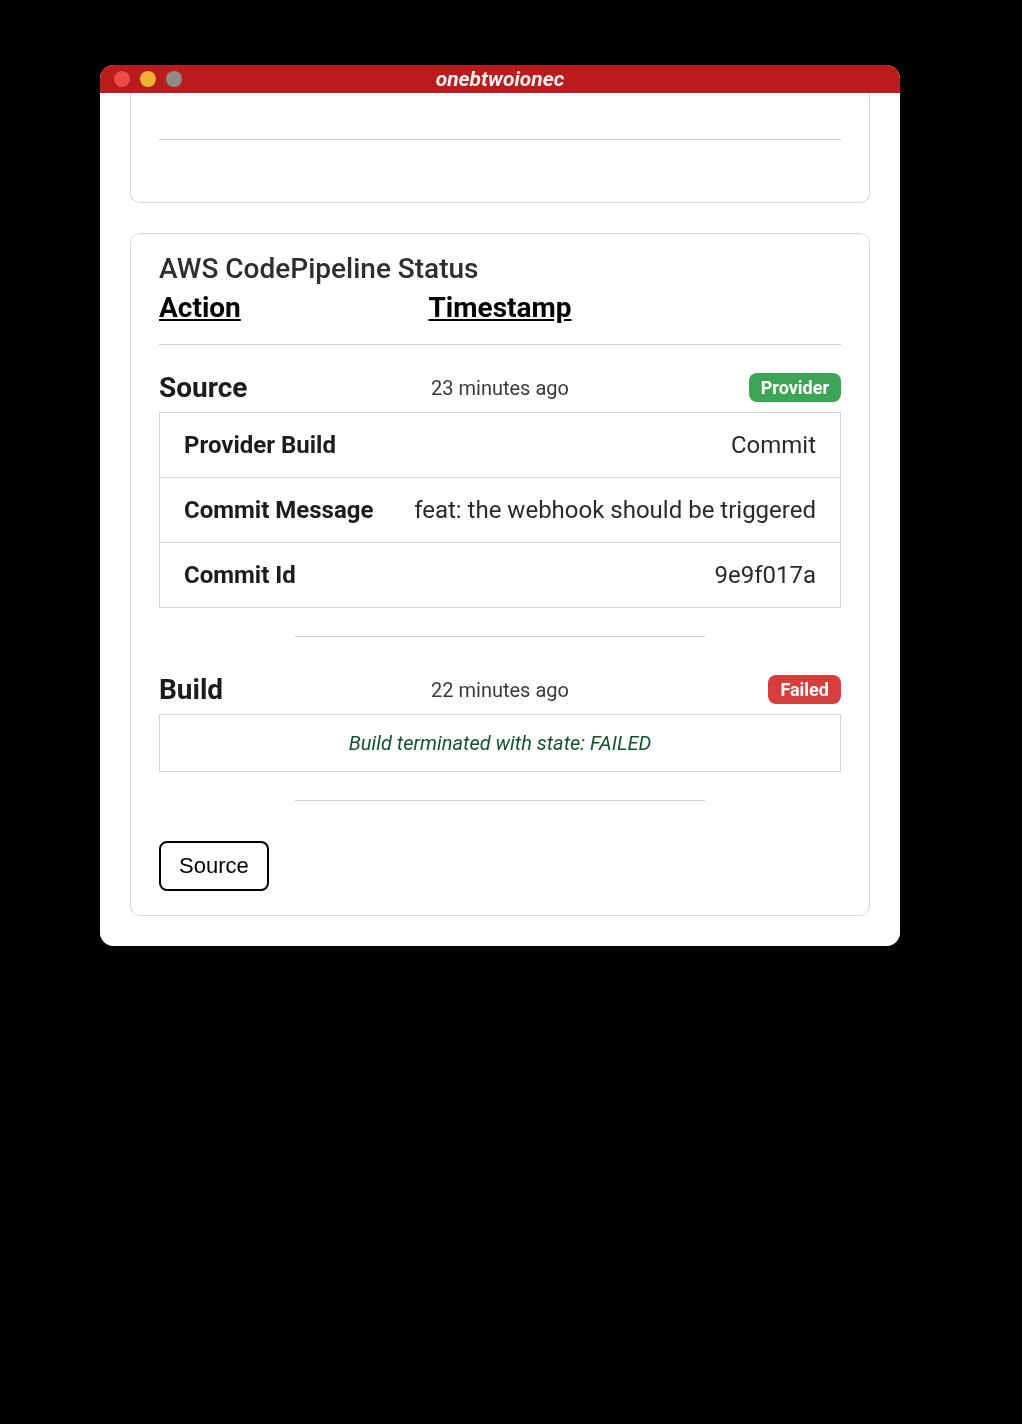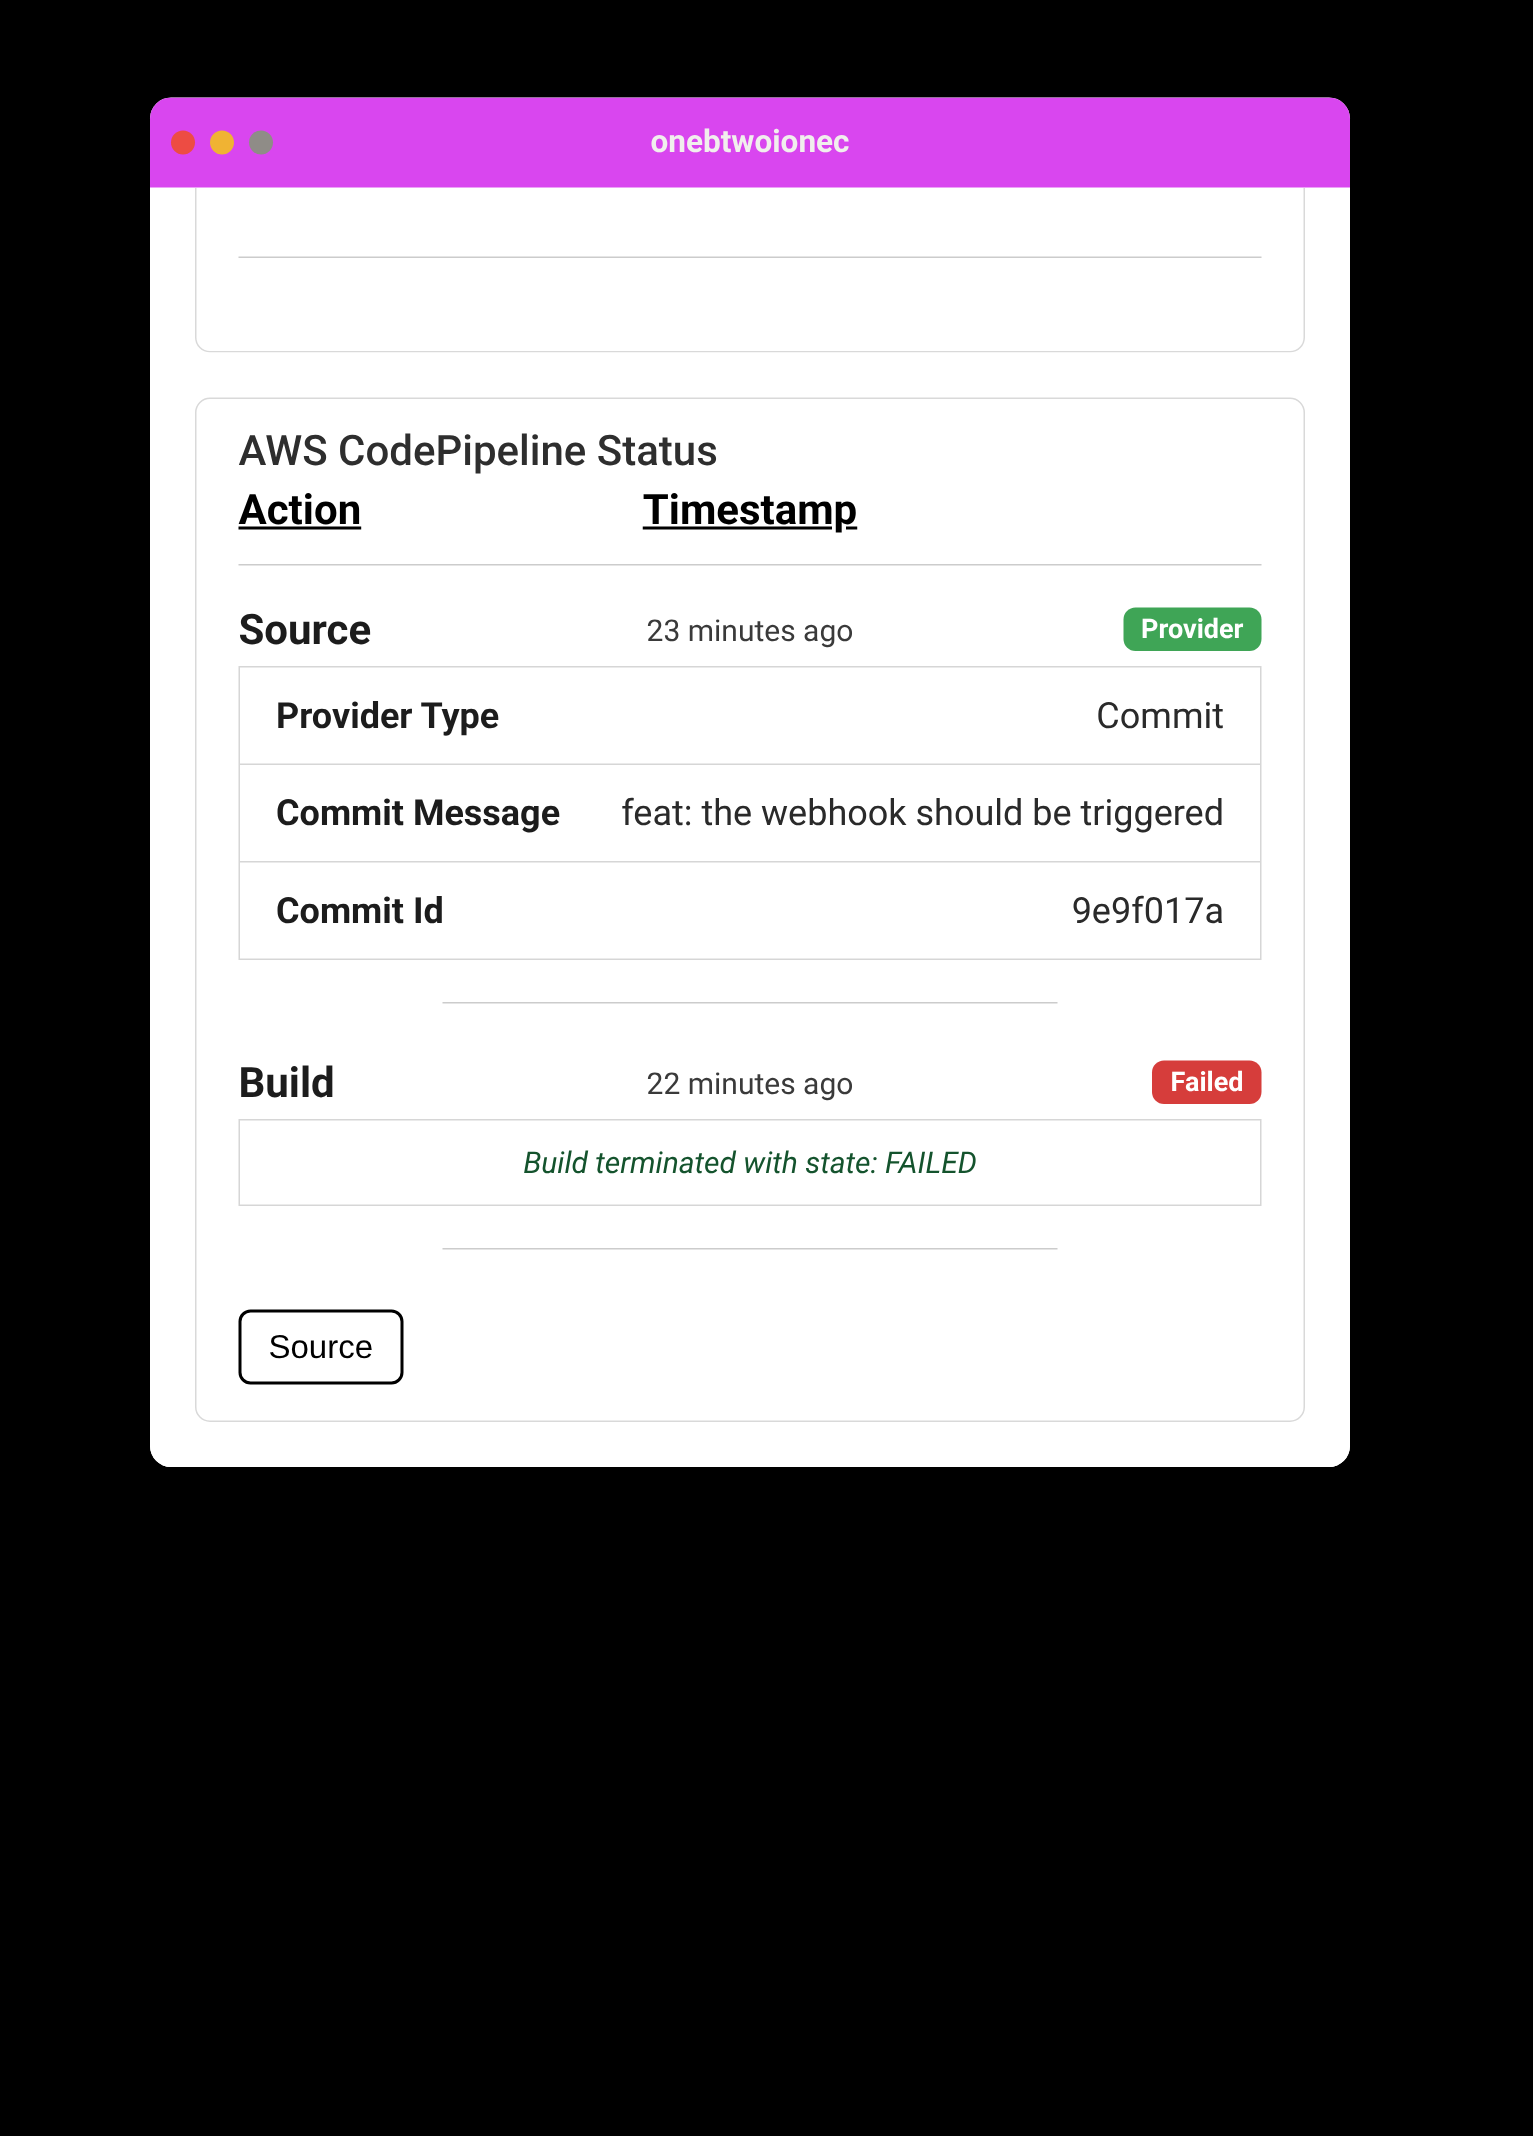--- a/index.html
+++ b/index.html
@@ -14,26 +14,27 @@
     position: absolute;
     top: 65px;
     left: 100px;
     width: 800px;
     border-radius: 14px;
     overflow: hidden;
     box-shadow: 0 30px 70px rgba(0,0,0,0.6);
     background: #fff;
   }
   .titlebar {
-    background: #d946ef;
-    height: 60px;
+    background: #b91c1c;
+    height: 28px;
     display: flex;
     align-items: center;
     padding: 0 14px;
     position: relative;
+    font-style: italic;
   }
   .traffic {
     display: flex;
     gap: 10px;
     align-items: center;
   }
   .dot { width: 16px; height: 16px; border-radius: 50%; }
   .dot.red { background: #ed4c43; }
   .dot.yellow { background: #f0b333; }
   .dot.grey { background: #8f8c87; }
@@ -205,21 +206,21 @@
       
       <div class="stage-head">
         <div class="name">Source</div>
         <div class="ts">23 minutes ago</div>
         <div class="badge-wrap">
           <span class="badge success">Provider</span>
         </div>
       </div>
       <div class="details">
         <div class="drow">
-          <div class="label">Provider Type</div>
+          <div class="label">Provider Build</div>
           <div class="value">Commit</div>
         </div>
         <div class="drow">
           <div class="label">Commit Message</div>
           <div class="value">feat: the webhook should be triggered</div>
         </div>
         <div class="drow">
           <div class="label">Commit Id</div>
           <div class="value">9e9f017a</div>
         </div>

